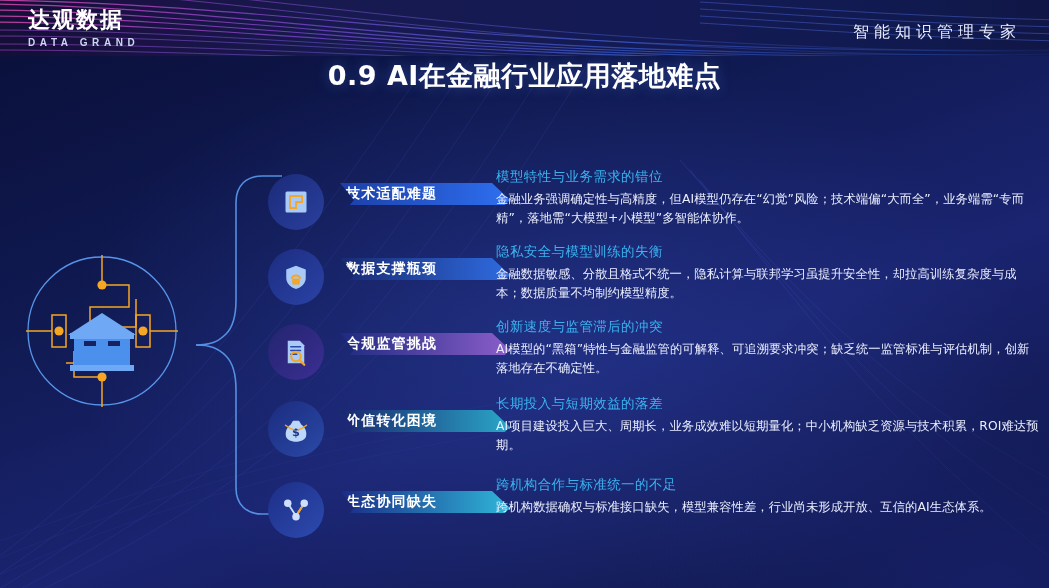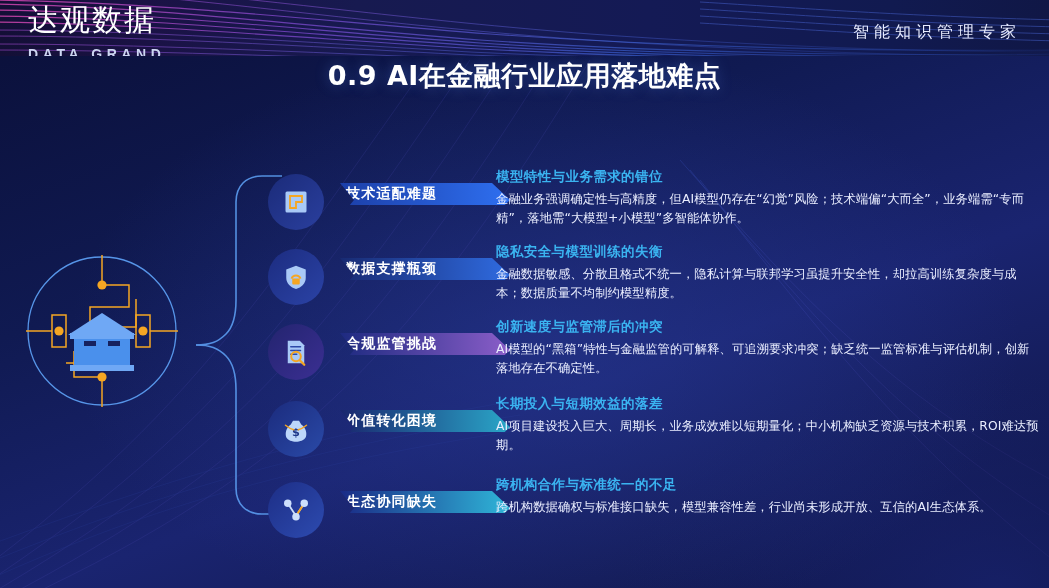--- a/index.html
+++ b/index.html
@@ -20,27 +20,27 @@
   }
   
   .header-band {
     position:absolute; top:0; left:0; width:1049px; height:56px;
     background:linear-gradient(90deg,#130f36 0%,#1a1245 14%,#171a50 34%,#141a55 62%,#111a50 85%,#101746 100%);
     overflow:hidden;
   }
   .header-band .wavewrap { position:absolute; inset:0; }
   .logo { position:absolute; left:28px; top:8px; z-index:4; }
   .logo-cn {
-    font-size:30px; font-weight:normal; color:#ffffff;
+    font-size:22px; font-weight:bold; color:#ffffff;
     letter-spacing:2px; line-height:24px;
     font-family:"DejaVu Sans","Liberation Sans",sans-serif;
   }
   .logo-en {
-    font-size:14px; color:#cdd6f2; letter-spacing:4.6px;
-    margin-top:14px; font-weight:bold;
+    font-size:10px; color:#cdd6f2; letter-spacing:4.6px;
+    margin-top:5px; font-weight:bold;
   }
   .tagline {
     position:absolute; right:28px; top:22px; z-index:4;
     font-size:16px; color:#e8ecff; letter-spacing:5px;
     font-family:"DejaVu Sans","Liberation Sans",sans-serif;
   }
   
   .title {
     position:absolute; top:58px; left:0; width:1049px;
     text-align:center; z-index:5;
@@ -74,21 +74,21 @@
     clip-path:polygon(0 0, 152px 0, 170px 17px, 152px 34px, 0 34px, 14px 17px);
     display:flex; align-items:center; justify-content:flex-start;
   }
   .ribbon-label {
     font-size:14px; color:#ffffff; letter-spacing:1.2px; font-weight:bold;
     font-family:"DejaVu Sans","Liberation Sans",sans-serif;
     padding-left:6px;
   }
   .detail { position:absolute; left:228px; top:-2px; width:545px; }
   .detail-head {
-    font-size:13.5px; color:#3ab3f0; font-weight:bold; letter-spacing:.4px;
+    font-size:13.5px; color:#3ab3f0; font-weight:normal; letter-spacing:.4px;
     font-family:"DejaVu Sans","Liberation Sans",sans-serif;
     margin-bottom:4px;
   }
   .detail-body {
     font-size:12.3px; color:#eaeeff; line-height:18.5px; letter-spacing:.1px;
     font-family:"DejaVu Sans","Liberation Sans",sans-serif;
   }
 </style>
 </head>
 <body>

